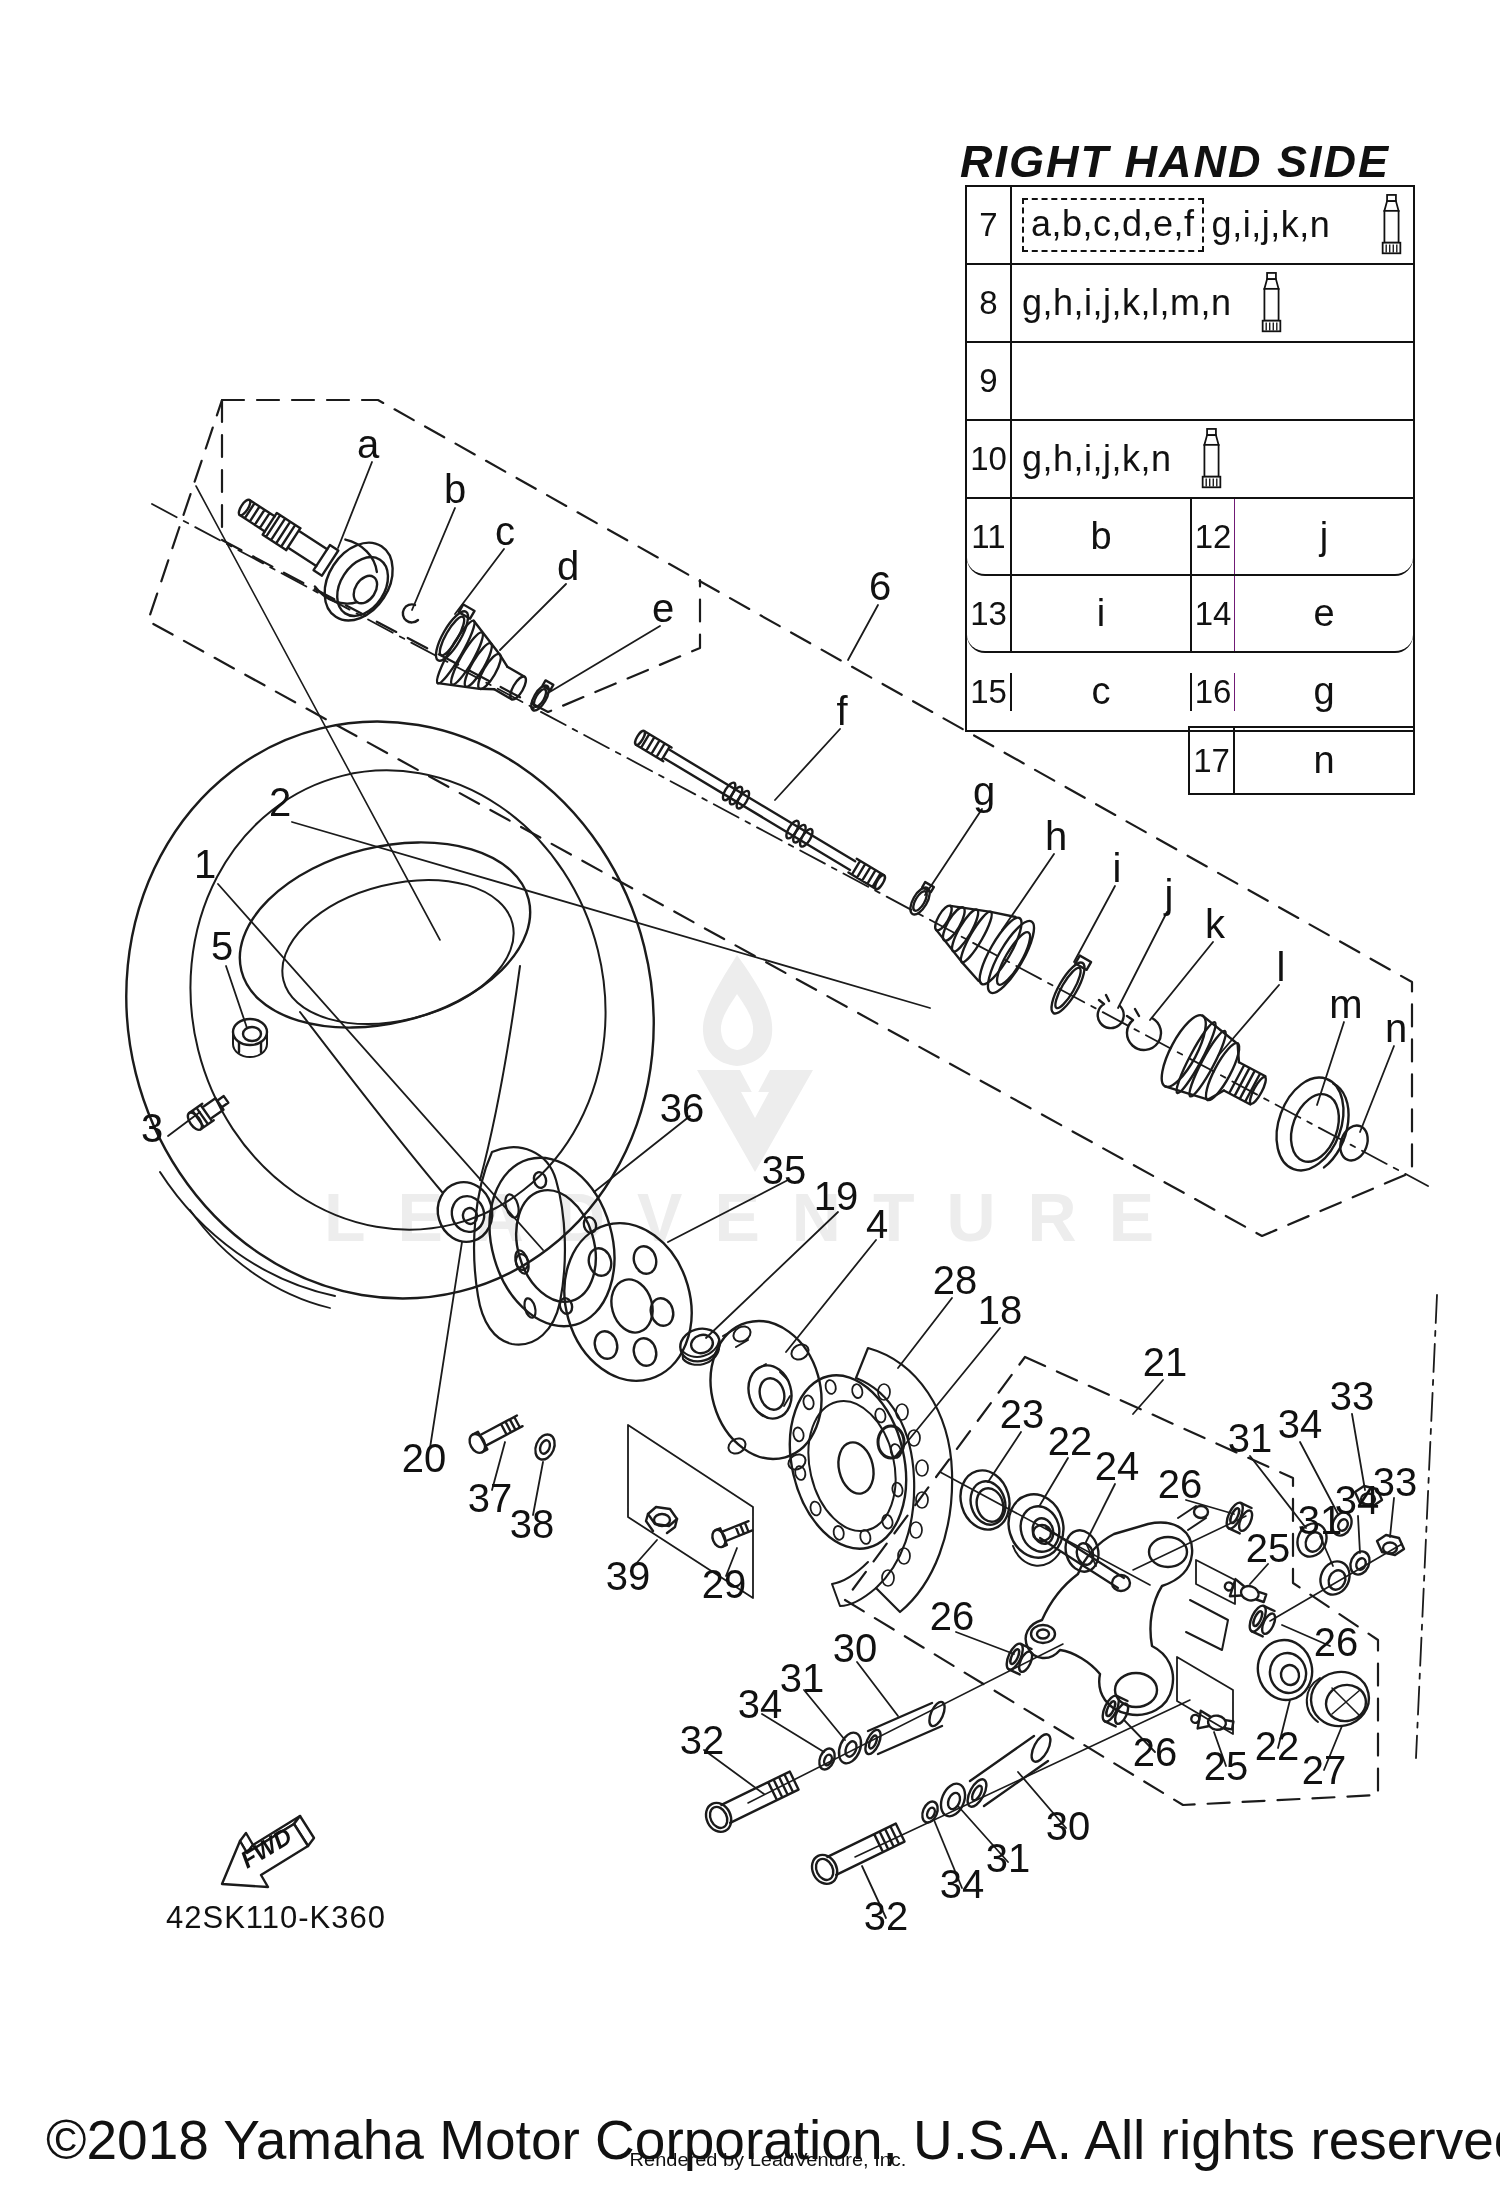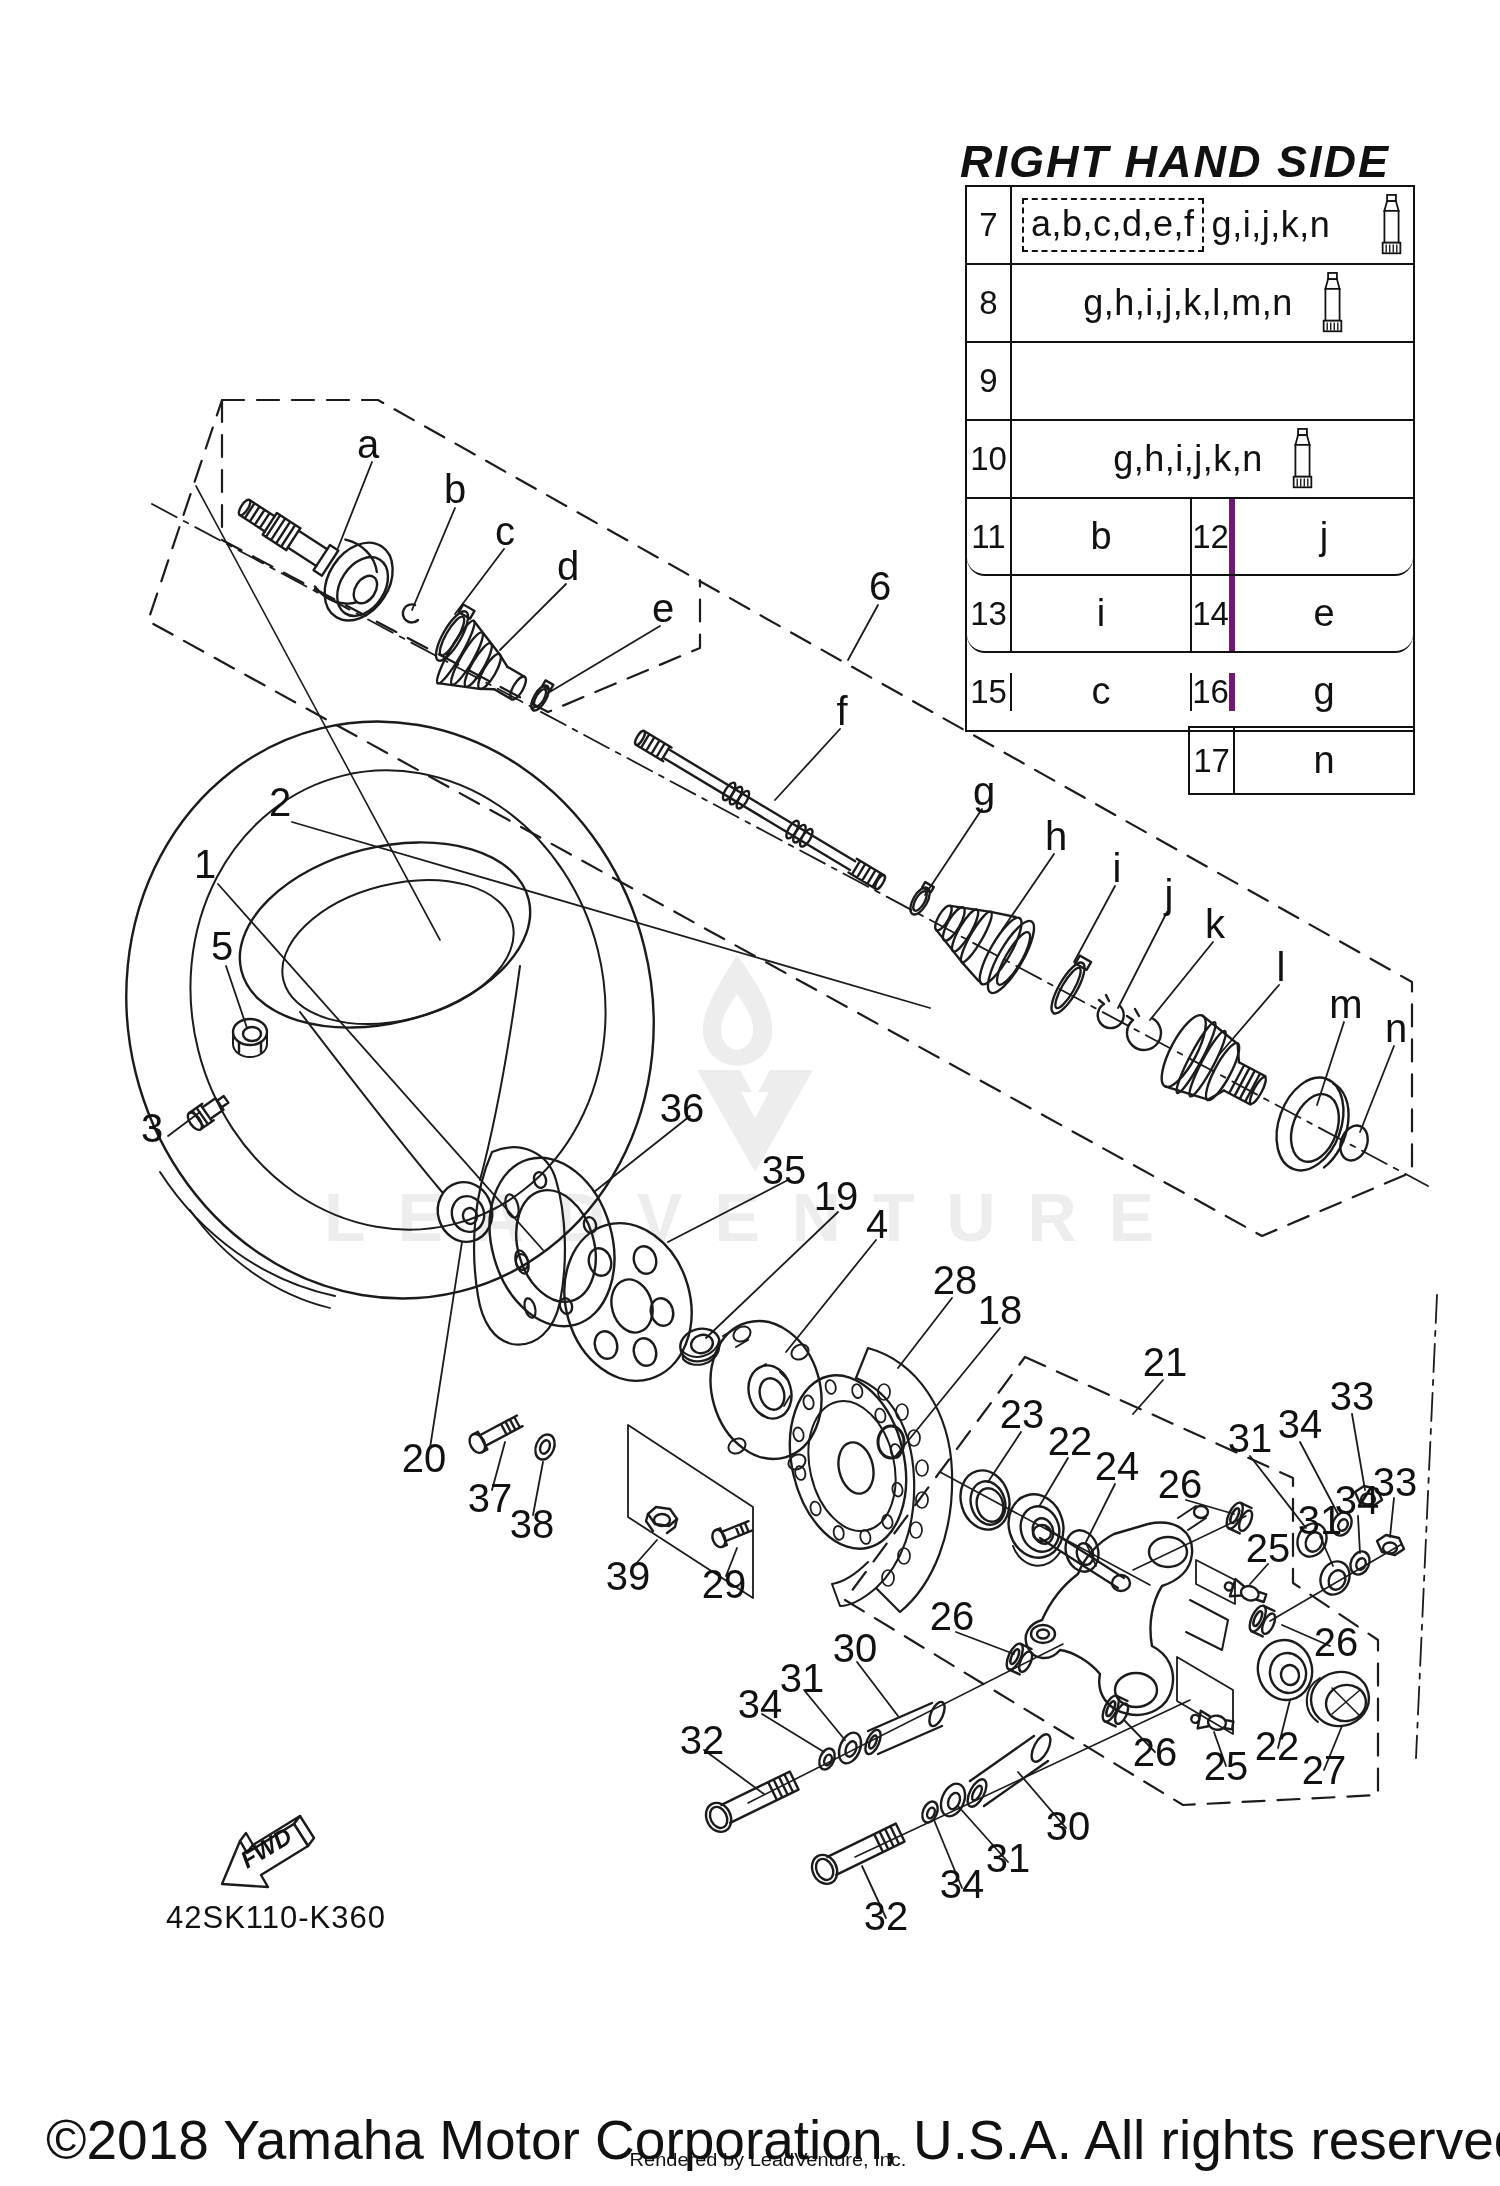--- a/index.html
+++ b/index.html
@@ -11,23 +11,23 @@
   .title{position:absolute;left:930px;top:136px;width:490px;text-align:center;
          font-size:45px;font-weight:bold;font-style:italic;letter-spacing:2px;white-space:nowrap;}
 
   
   .ptable{position:absolute;left:965px;top:185px;width:450px;border:2px solid #111;box-sizing:border-box;}
   .prow{display:flex;height:78px;border-bottom:2px solid #111;box-sizing:border-box;}
   .prow:last-child{border-bottom:none;align-items:center;}
   .prow.pair{height:77px;border-radius:18px;}
   .pcell{display:flex;align-items:center;justify-content:center;box-sizing:border-box;}
   .pnum{width:45px;border-right:2px solid #111;font-size:33px;flex:none;}
-  .pcontent{flex:1;justify-content:center;padding:0 8px 0 10px;font-size:36px;letter-spacing:.5px;white-space:nowrap;}
+  .pcontent{flex:1;justify-content:flex-start;padding:0 8px 0 10px;font-size:36px;letter-spacing:.5px;white-space:nowrap;}
   .pletter{flex:1;font-size:38px;}
-  .pnum2{width:45px;border-left:2px solid #111;border-right:6px solid #701a75;font-size:33px;flex:none;}
+  .pnum2{width:45px;border-left:2px solid #111;border-right:1px solid #701a75;font-size:33px;flex:none;}
   .boxed{border:2px dashed #111;padding:3px 7px 5px 7px;margin-right:8px;}
   .tube{width:23px;height:64px;flex:none;}
   .tube.mleft{margin-left:28px;}
   .tube.gap{margin-left:8px;}
   .tube.right{margin-left:auto;margin-right:2px;}
   .ptable17{position:absolute;left:1188px;top:726px;width:227px;height:69px;border:2px solid #111;
             box-sizing:border-box;display:flex;}
 
   
   .partcode{position:absolute;left:166px;top:1900px;font-size:31px;letter-spacing:1px;}

